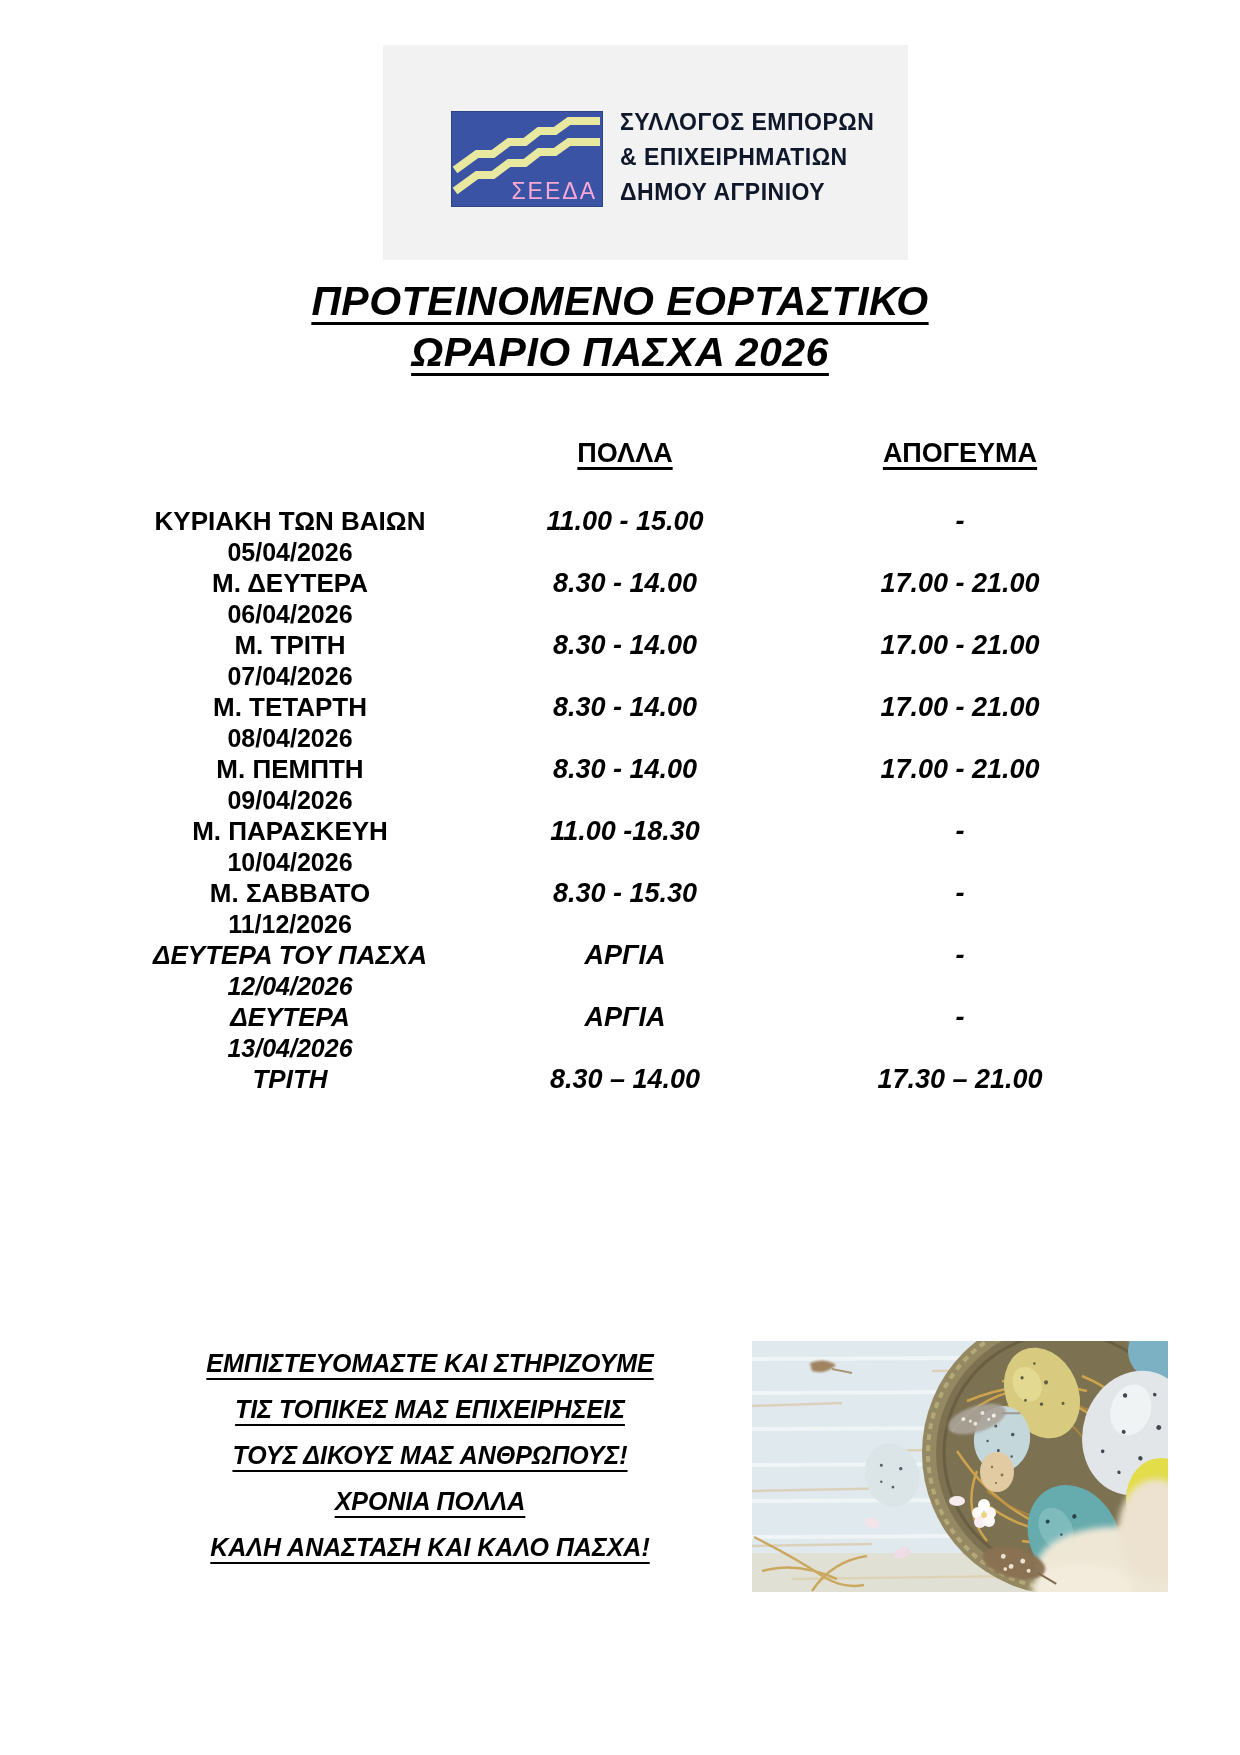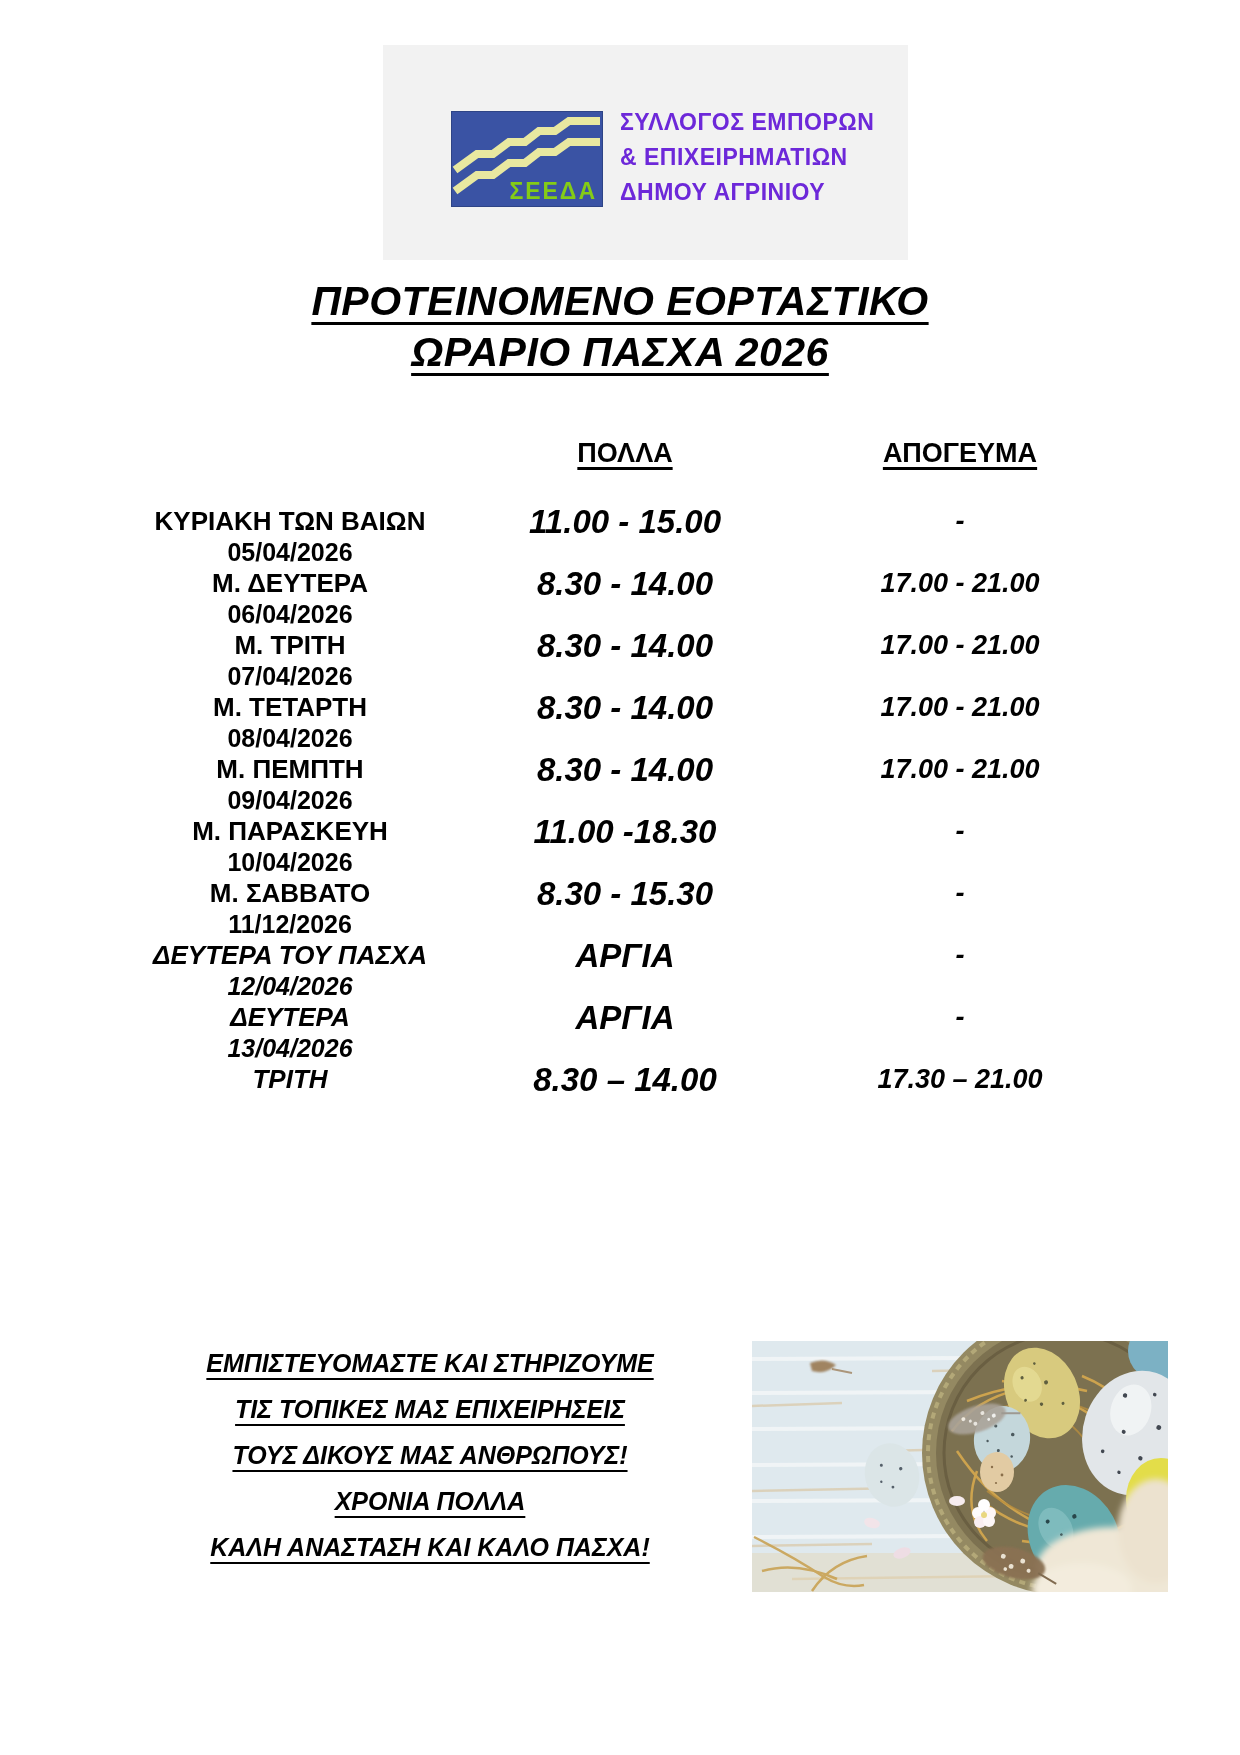--- a/index.html
+++ b/index.html
@@ -5,40 +5,40 @@
   html,body{margin:0;padding:0;}
   body{
     width:1240px;height:1755px;position:relative;overflow:hidden;
     background:#ffffff;color:#000;
     font-family:"Liberation Sans", sans-serif;
   }
   
   .panel{position:absolute;left:383px;top:45px;width:525px;height:215px;background:#f2f2f2;}
   .logo-box{position:absolute;left:69px;top:67px;width:150px;height:94px;background:#3a53a4;box-shadow:0 0 0 1px #2e4486;}
   .logo-acronym{
-    position:absolute;right:5px;bottom:2px;color:#84cc16;font-weight:bold;
+    position:absolute;right:5px;bottom:2px;color:#f9a8d4;font-weight:normal;
     font-size:23px;letter-spacing:2px;line-height:25px;
   }
-  .logo-text{position:absolute;left:237px;top:60px;color:#6d28d9;font-weight:bold;font-size:23px;line-height:35px;letter-spacing:0.5px;white-space:nowrap;}
+  .logo-text{position:absolute;left:237px;top:60px;color:#0f172a;font-weight:bold;font-size:23px;line-height:35px;letter-spacing:0.5px;white-space:nowrap;}
   
   .title{position:absolute;top:276px;left:0;width:1240px;text-align:center;
     font-weight:bold;font-style:italic;font-size:41px;line-height:51px;letter-spacing:0.5px;}
   .title .u{text-decoration:underline;text-decoration-thickness:3px;text-underline-offset:7px;}
   
   .colhead{position:absolute;top:438px;font-weight:bold;font-size:27px;text-align:center;}
   .colhead .u{text-decoration:underline;text-decoration-thickness:3px;text-underline-offset:5px;}
   .colhead.morning{left:460px;width:330px;}
   .colhead.afternoon{left:790px;width:340px;}
   
   .rows{position:absolute;top:506px;left:0;width:1036px;}
   .srow{position:relative;height:62px;}
   .c1{position:absolute;left:120px;width:340px;text-align:center;}
   .day{font-size:26px;font-weight:bold;line-height:31px;white-space:nowrap;}
   .date{font-size:25px;font-weight:bold;line-height:31px;}
-  .c2{position:absolute;left:460px;width:330px;text-align:center;font-size:33px;font-weight:bold;font-style:italic;line-height:31px;white-space:nowrap;}
+  .c2{position:absolute;left:460px;width:330px;text-align:center;font-size:27px;font-weight:bold;font-style:italic;line-height:31px;white-space:nowrap;}
   .c3{position:absolute;left:790px;width:340px;text-align:center;font-size:27px;font-weight:bold;font-style:italic;line-height:31px;white-space:nowrap;}
   .srow.it .day,.srow.it .date{font-style:italic;}
   
   .footer{position:absolute;left:150px;top:1348px;width:560px;text-align:center;
     font-weight:bold;font-style:italic;font-size:25px;}
   .footer .fline{margin-bottom:15px;line-height:31px;}
   .footer .u{text-decoration:underline;text-decoration-thickness:2px;text-underline-offset:6px;margin-top:8px;}
   
   .photo{position:absolute;left:752px;top:1341px;width:416px;height:251px;}
 </style>

